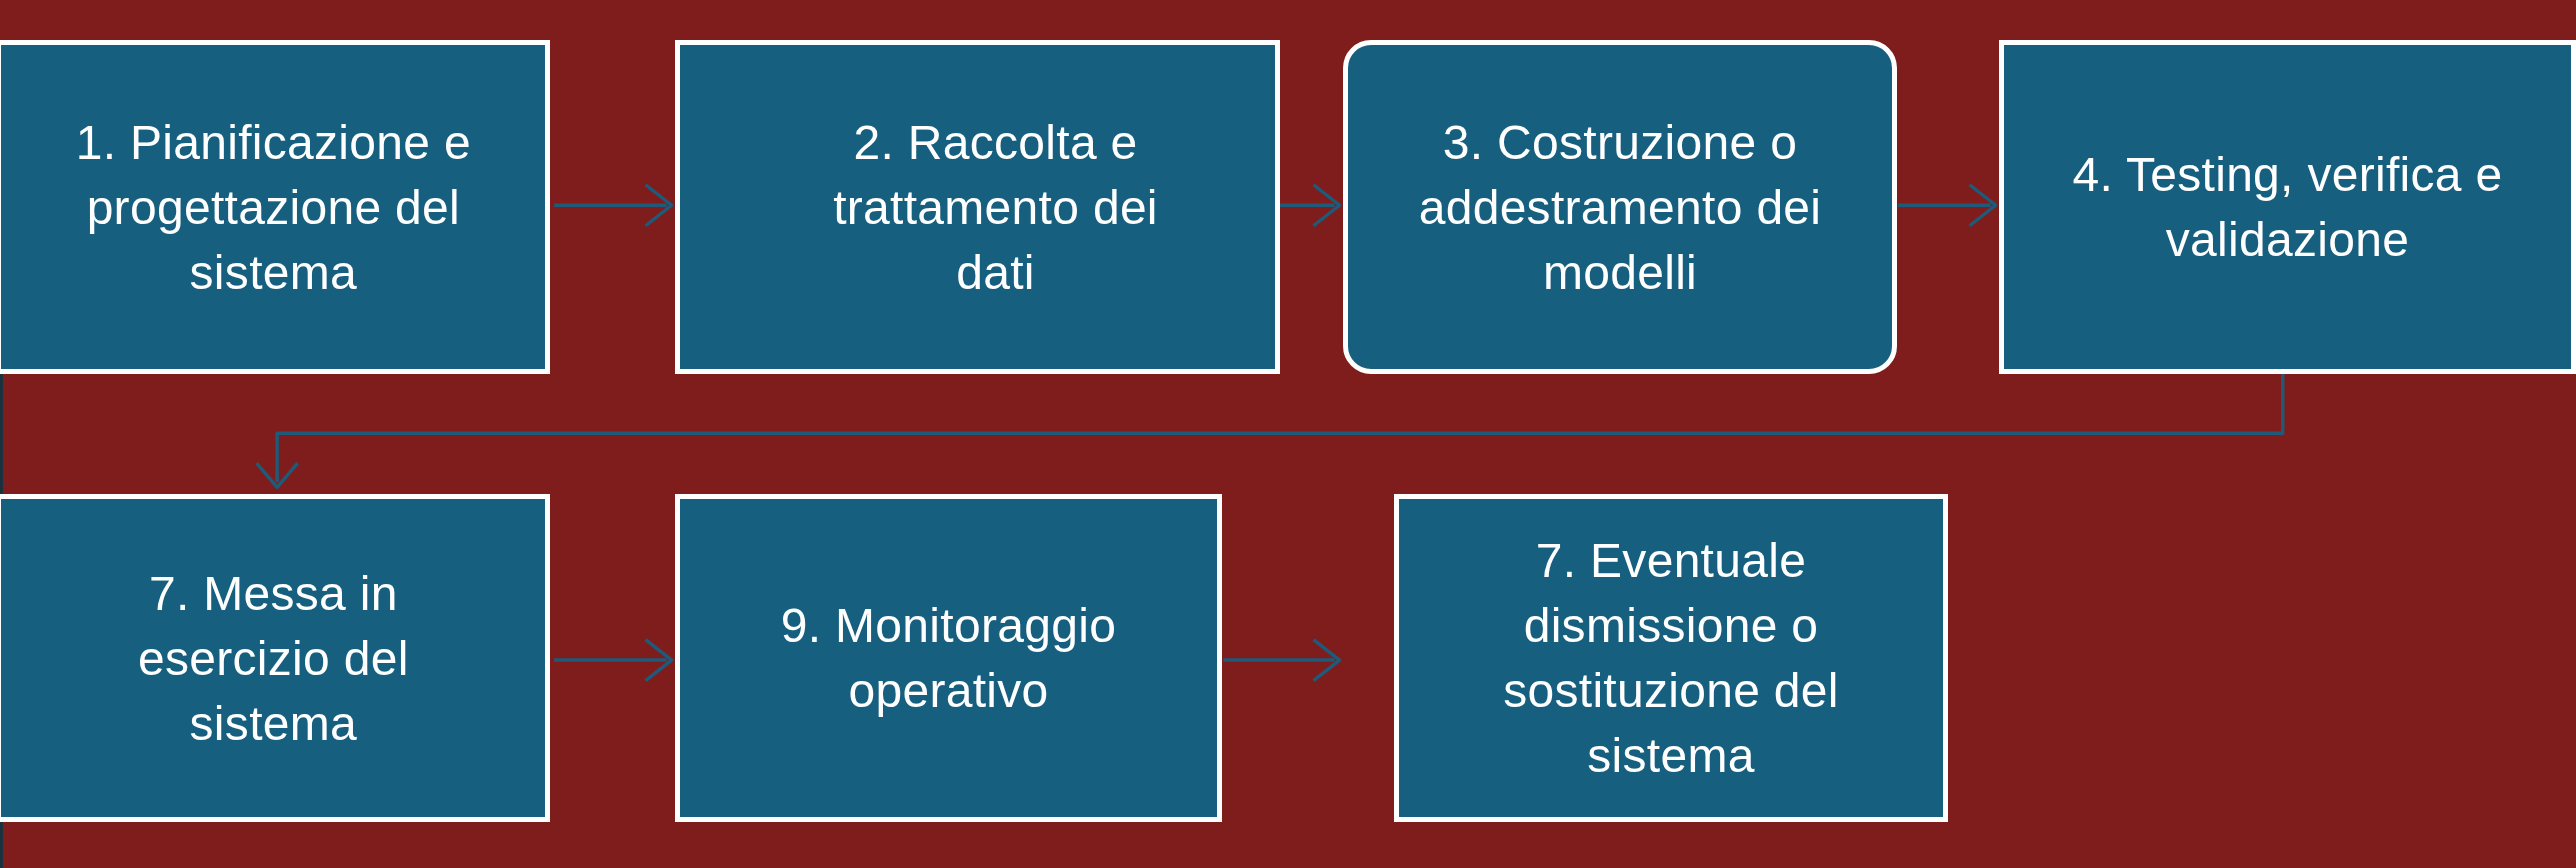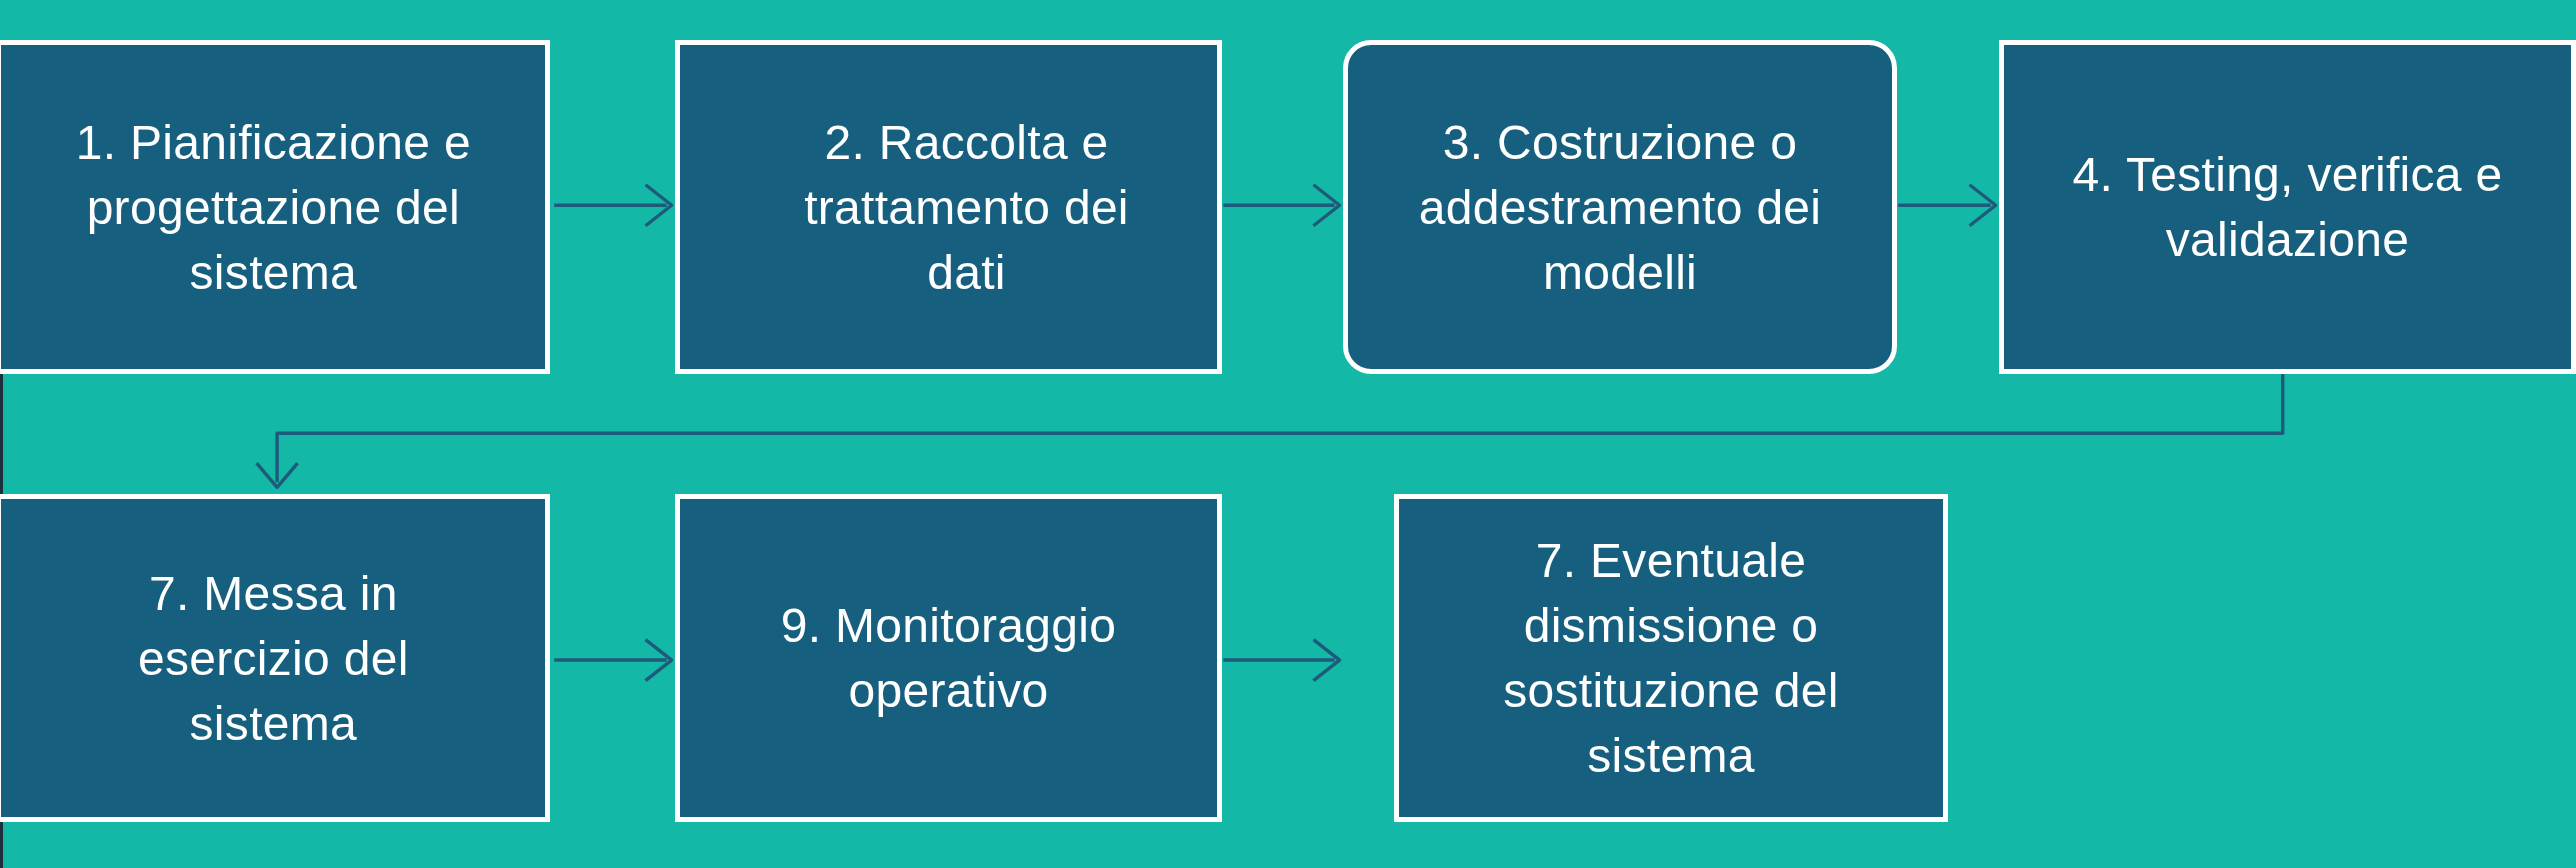--- a/index.html
+++ b/index.html
@@ -5,21 +5,21 @@
   html, body { margin: 0; padding: 0; }
   body {
     width: 2576px; height: 869px;
     background: #E7E7E7;
     overflow: hidden;
     font-family: "Liberation Sans", sans-serif;
   }
   .canvas {
     position: relative;
     width: 2576px; height: 869px;
-    background: #14b8a6;
+    background: #7f1d1d;
   }
   .step-box {
     position: absolute;
     box-sizing: border-box;
     background: #175F7F;
     border: 5.6px solid #FFFFFF;
     display: flex;
     align-items: center;
     justify-content: center;
   }
@@ -28,21 +28,21 @@
     font-size: 48px;
     line-height: 65px;
     text-align: center;
     white-space: pre-line;
     letter-spacing: 0.3px;
   }
   
   .row1 { top: 40px;  height: 334px; }
   .row2 { top: 494px; height: 328px; }
   .b1 { left: -3.7px;   width: 554px; }
-  .b2 { left: 675px; width: 547px; padding-left: 36px; }
+  .b2 { left: 675px; width: 605px; padding-left: 36px; }
   .b3 { left: 1343px; width: 554px; border-radius: 28px; }
   .b4 { left: 1999px; width: 577px; }
   .b5 { left: -3.7px;   width: 554px; }
   .b6 { left: 675px; width: 547px; }
   .b7 { left: 1394px; width: 554px; }
 
   svg.connector-layer {
     position: absolute;
     left: 0; top: 0;
     width: 2576px; height: 869px;

